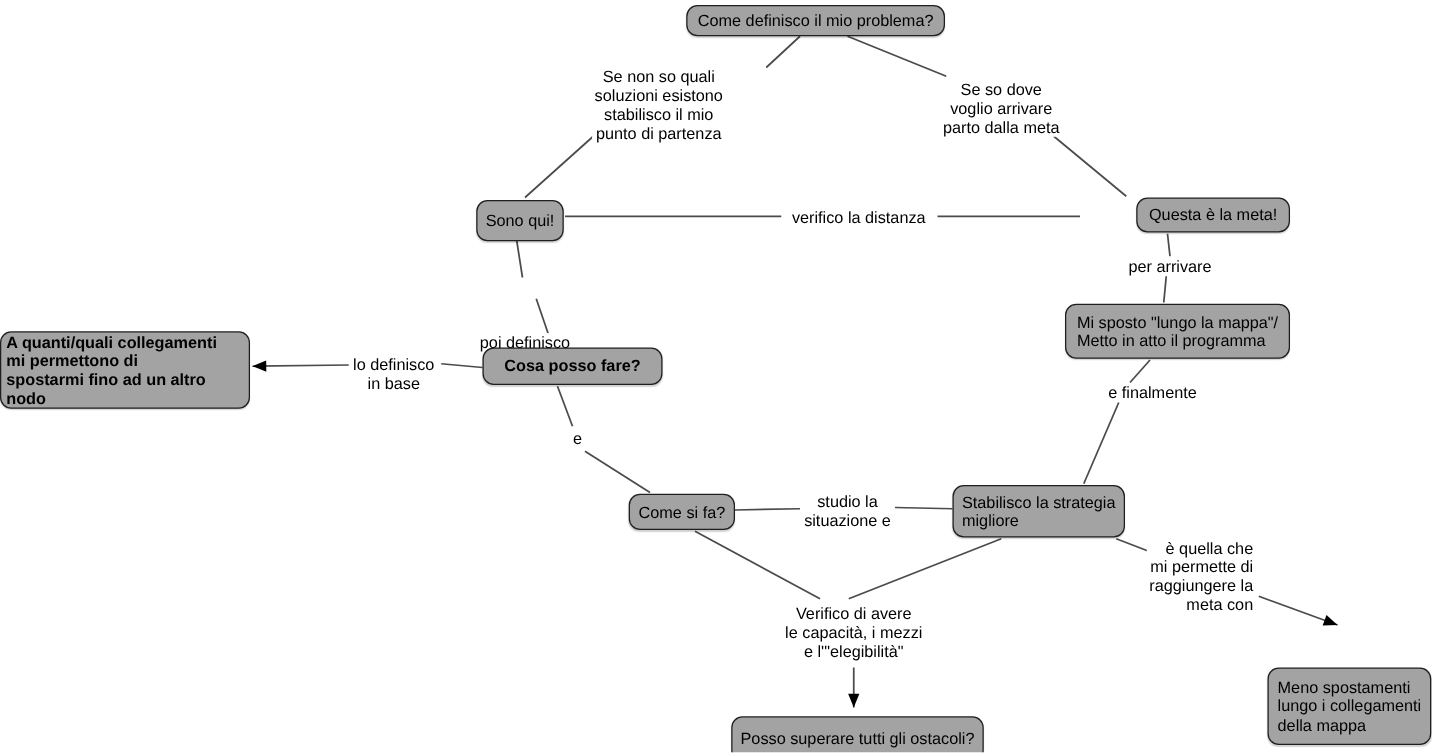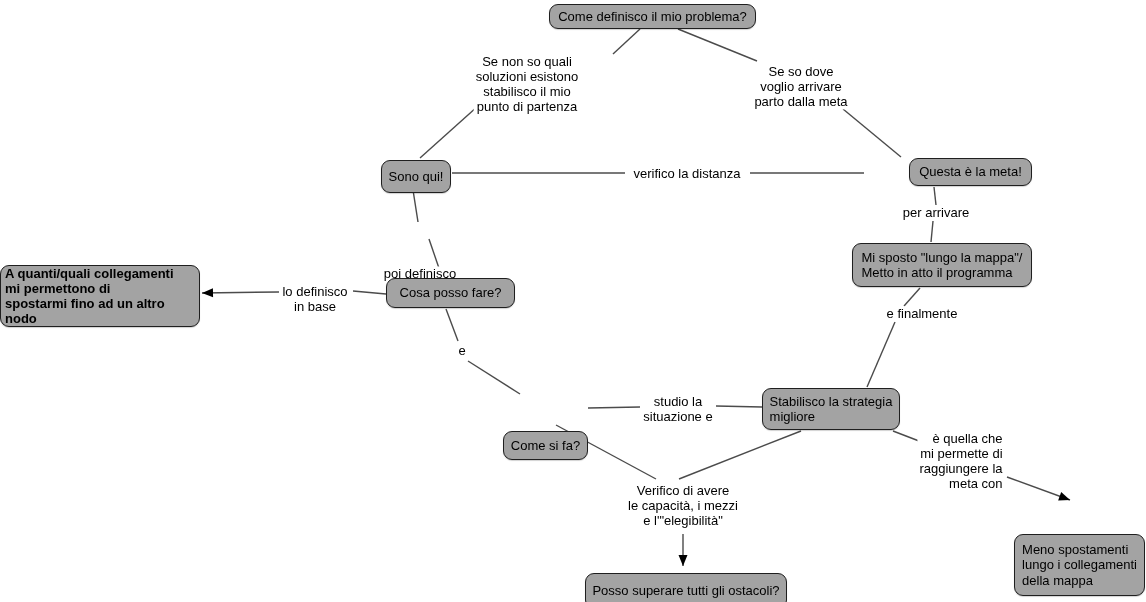--- a/index.html
+++ b/index.html
@@ -103,27 +103,27 @@
 raggiungere la
 meta con</div>
       <div class="link-label" style="left: 683px; top: 506px;">Verifico di avere
 le capacità, i mezzi
 e l'"elegibilità"</div>
     </div>
   <div id="nodes-layer">
       <div class="node" style="left: 549px; top: 4px; width: 207px; height: 25px;">Come definisco il mio problema?</div>
       <div class="node" style="left: 381px; top: 160px; width: 70px; height: 33px;">Sono qui!</div>
       <div class="node" style="left: 909px; top: 158px; width: 123px; height: 28px;">Questa è la meta!</div>
-      <div class="node" style="left: 386px; top: 278px; width: 129px; height: 30px;">Cosa posso fare?</div>
+      <div class="node" style="left: 386px; top: 278px; width: 144px; height: 30px; font-weight: bold;">Cosa posso fare?</div>
       <div class="node" style="left: 0px; top: 265px; width: 200px; height: 62px; font-weight: bold;">A quanti/quali collegamenti
 mi permettono di
 spostarmi fino ad un altro nodo</div>
       <div class="node" style="left: 852px; top: 243px; width: 180px; height: 44px;">Mi sposto "lungo la mappa"/
 Metto in atto il programma</div>
-      <div class="node" style="left: 503px; top: 395px; width: 85px; height: 29px; margin-top: 36px;">Come si fa?</div>
+      <div class="node" style="left: 503px; top: 395px; width: 85px; height: 29px;">Come si fa?</div>
       <div class="node" style="left: 762px; top: 388px; width: 138px; height: 42px;">Stabilisco la strategia
 migliore</div>
       <div class="node" style="left: 1014px; top: 503px; width: 131px; height: 62px; margin-top: 31px;">Meno spostamenti
 lungo i collegamenti
 della mappa</div>
       <div class="node" style="left: 585px; top: 573px; width: 202px; height: 36px;">Posso superare tutti gli ostacoli?</div>
     </div>
 </div>
 
 </body></html>

